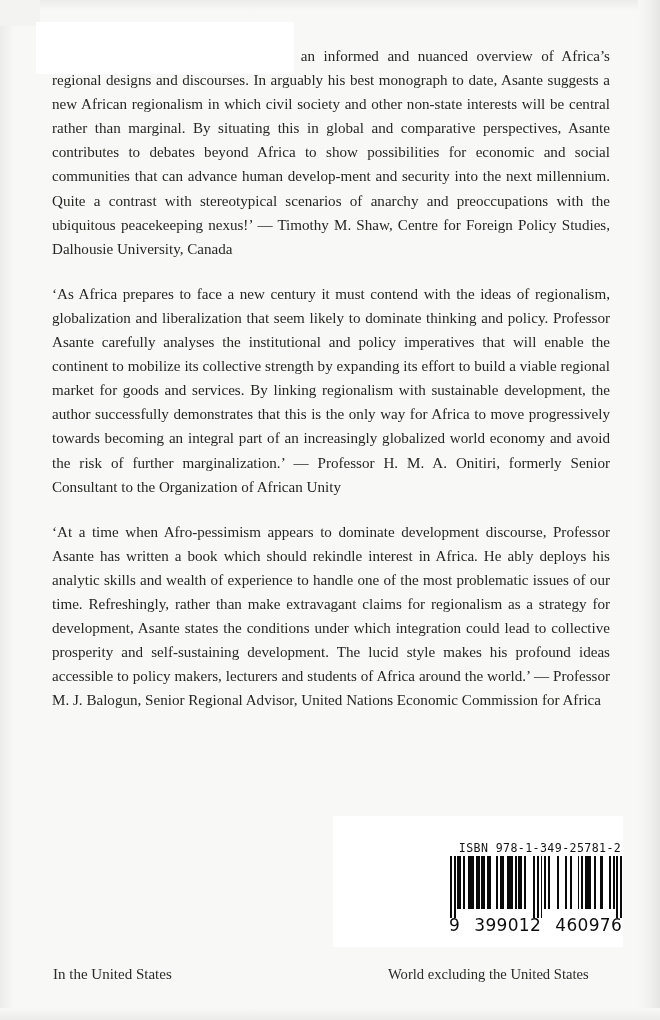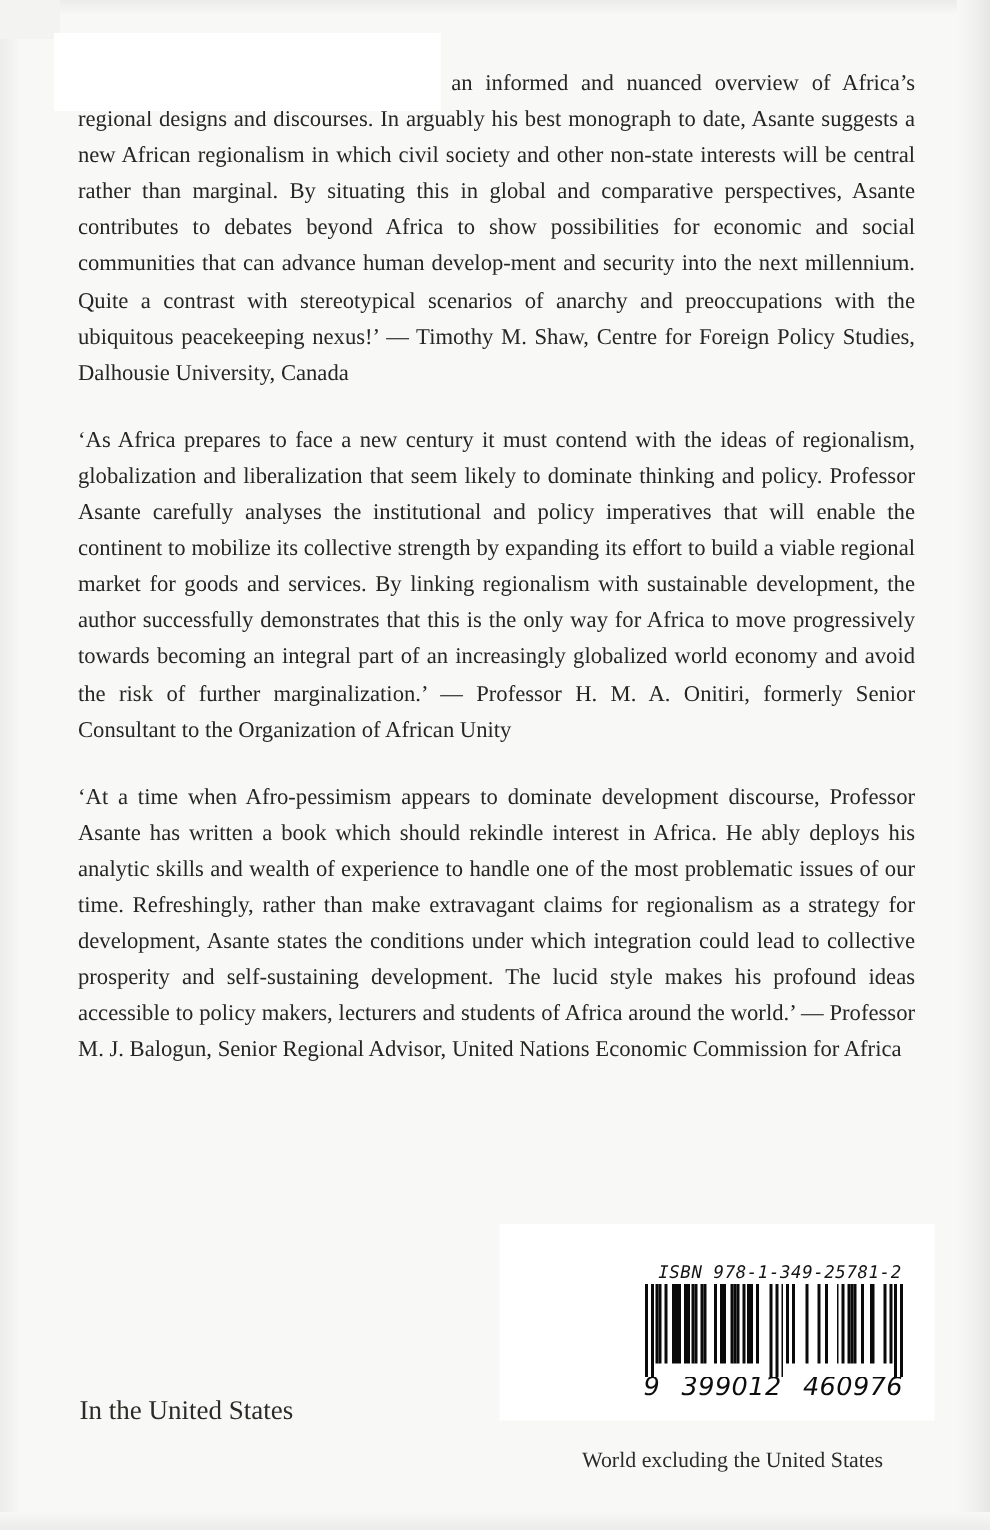--- a/index.html
+++ b/index.html
@@ -94,41 +94,40 @@
     top: 920px;
     font-size: 17px;
     font-weight: bold;
     letter-spacing: 0.2px;
     color: #27271f;
     white-space: nowrap;
   }
   .caption-us {
     position: absolute;
     left: 53px;
-    top: 930px;
-    font-size: 18px;
+    top: 966px;
+    font-size: 15px;
     color: #2c2c26;
     white-space: nowrap;
   }
 
   .panel-right {
     position: absolute;
     left: 333px;
     top: 816px;
     width: 290px;
     height: 131px;
     background: #ffffff;
   }
 
   .barcode-block {
     position: absolute;
-    left: 430px;
+    left: 450px;
     top: 841px;
     width: 180px;
-    font-style: italic;
   }
   .barcode-isbn {
     font-family: "DejaVu Sans Mono", "Liberation Mono", monospace;
     font-size: 11.6px;
     letter-spacing: 0.4px;
     color: #141414;
     white-space: nowrap;
     margin-bottom: 1px;
     text-align: center;
   }

